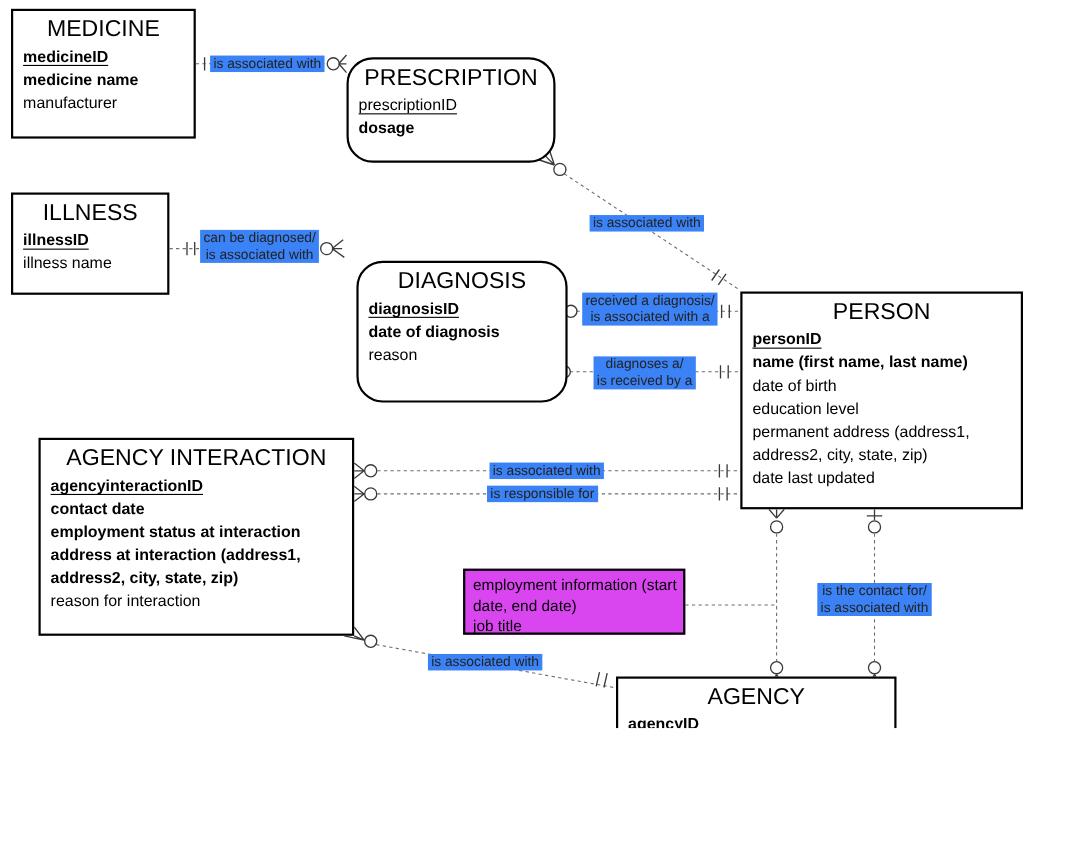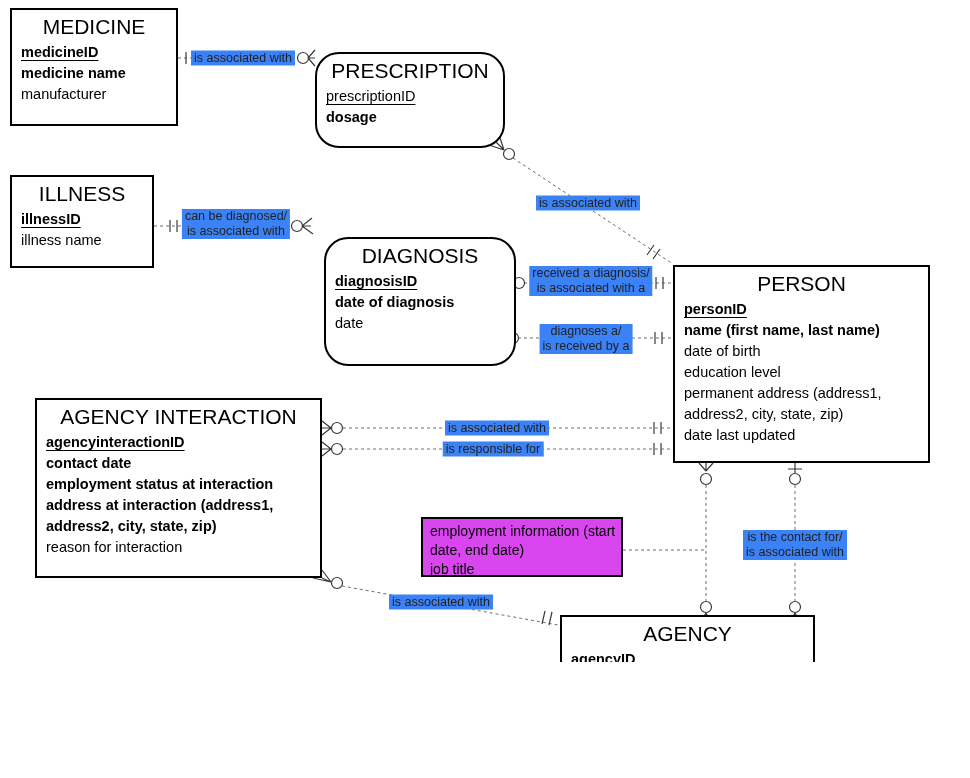--- a/index.html
+++ b/index.html
@@ -145,21 +145,21 @@
       <div class="row b u">illnessID</div>
       <div class="row">illness name</div>
     </div>
   </div>
 
   <div class="entity rounded" style="left:312px; top:237px; width:192px; height:129px;margin-left:12px;">
     <div class="title">DIAGNOSIS</div>
     <div class="attrs">
       <div class="row b u">diagnosisID</div>
       <div class="row b">date of diagnosis</div>
-      <div class="row">date</div>
+      <div class="row">reason</div>
     </div>
   </div>
 
   <div class="entity" style="left:673px; top:265px; width:257px; height:198px;">
     <div class="title">PERSON</div>
     <div class="attrs">
       <div class="row b u">personID</div>
       <div class="row b">name (first name, last name)</div>
       <div class="row">date of birth</div>
       <div class="row">education level</div>

